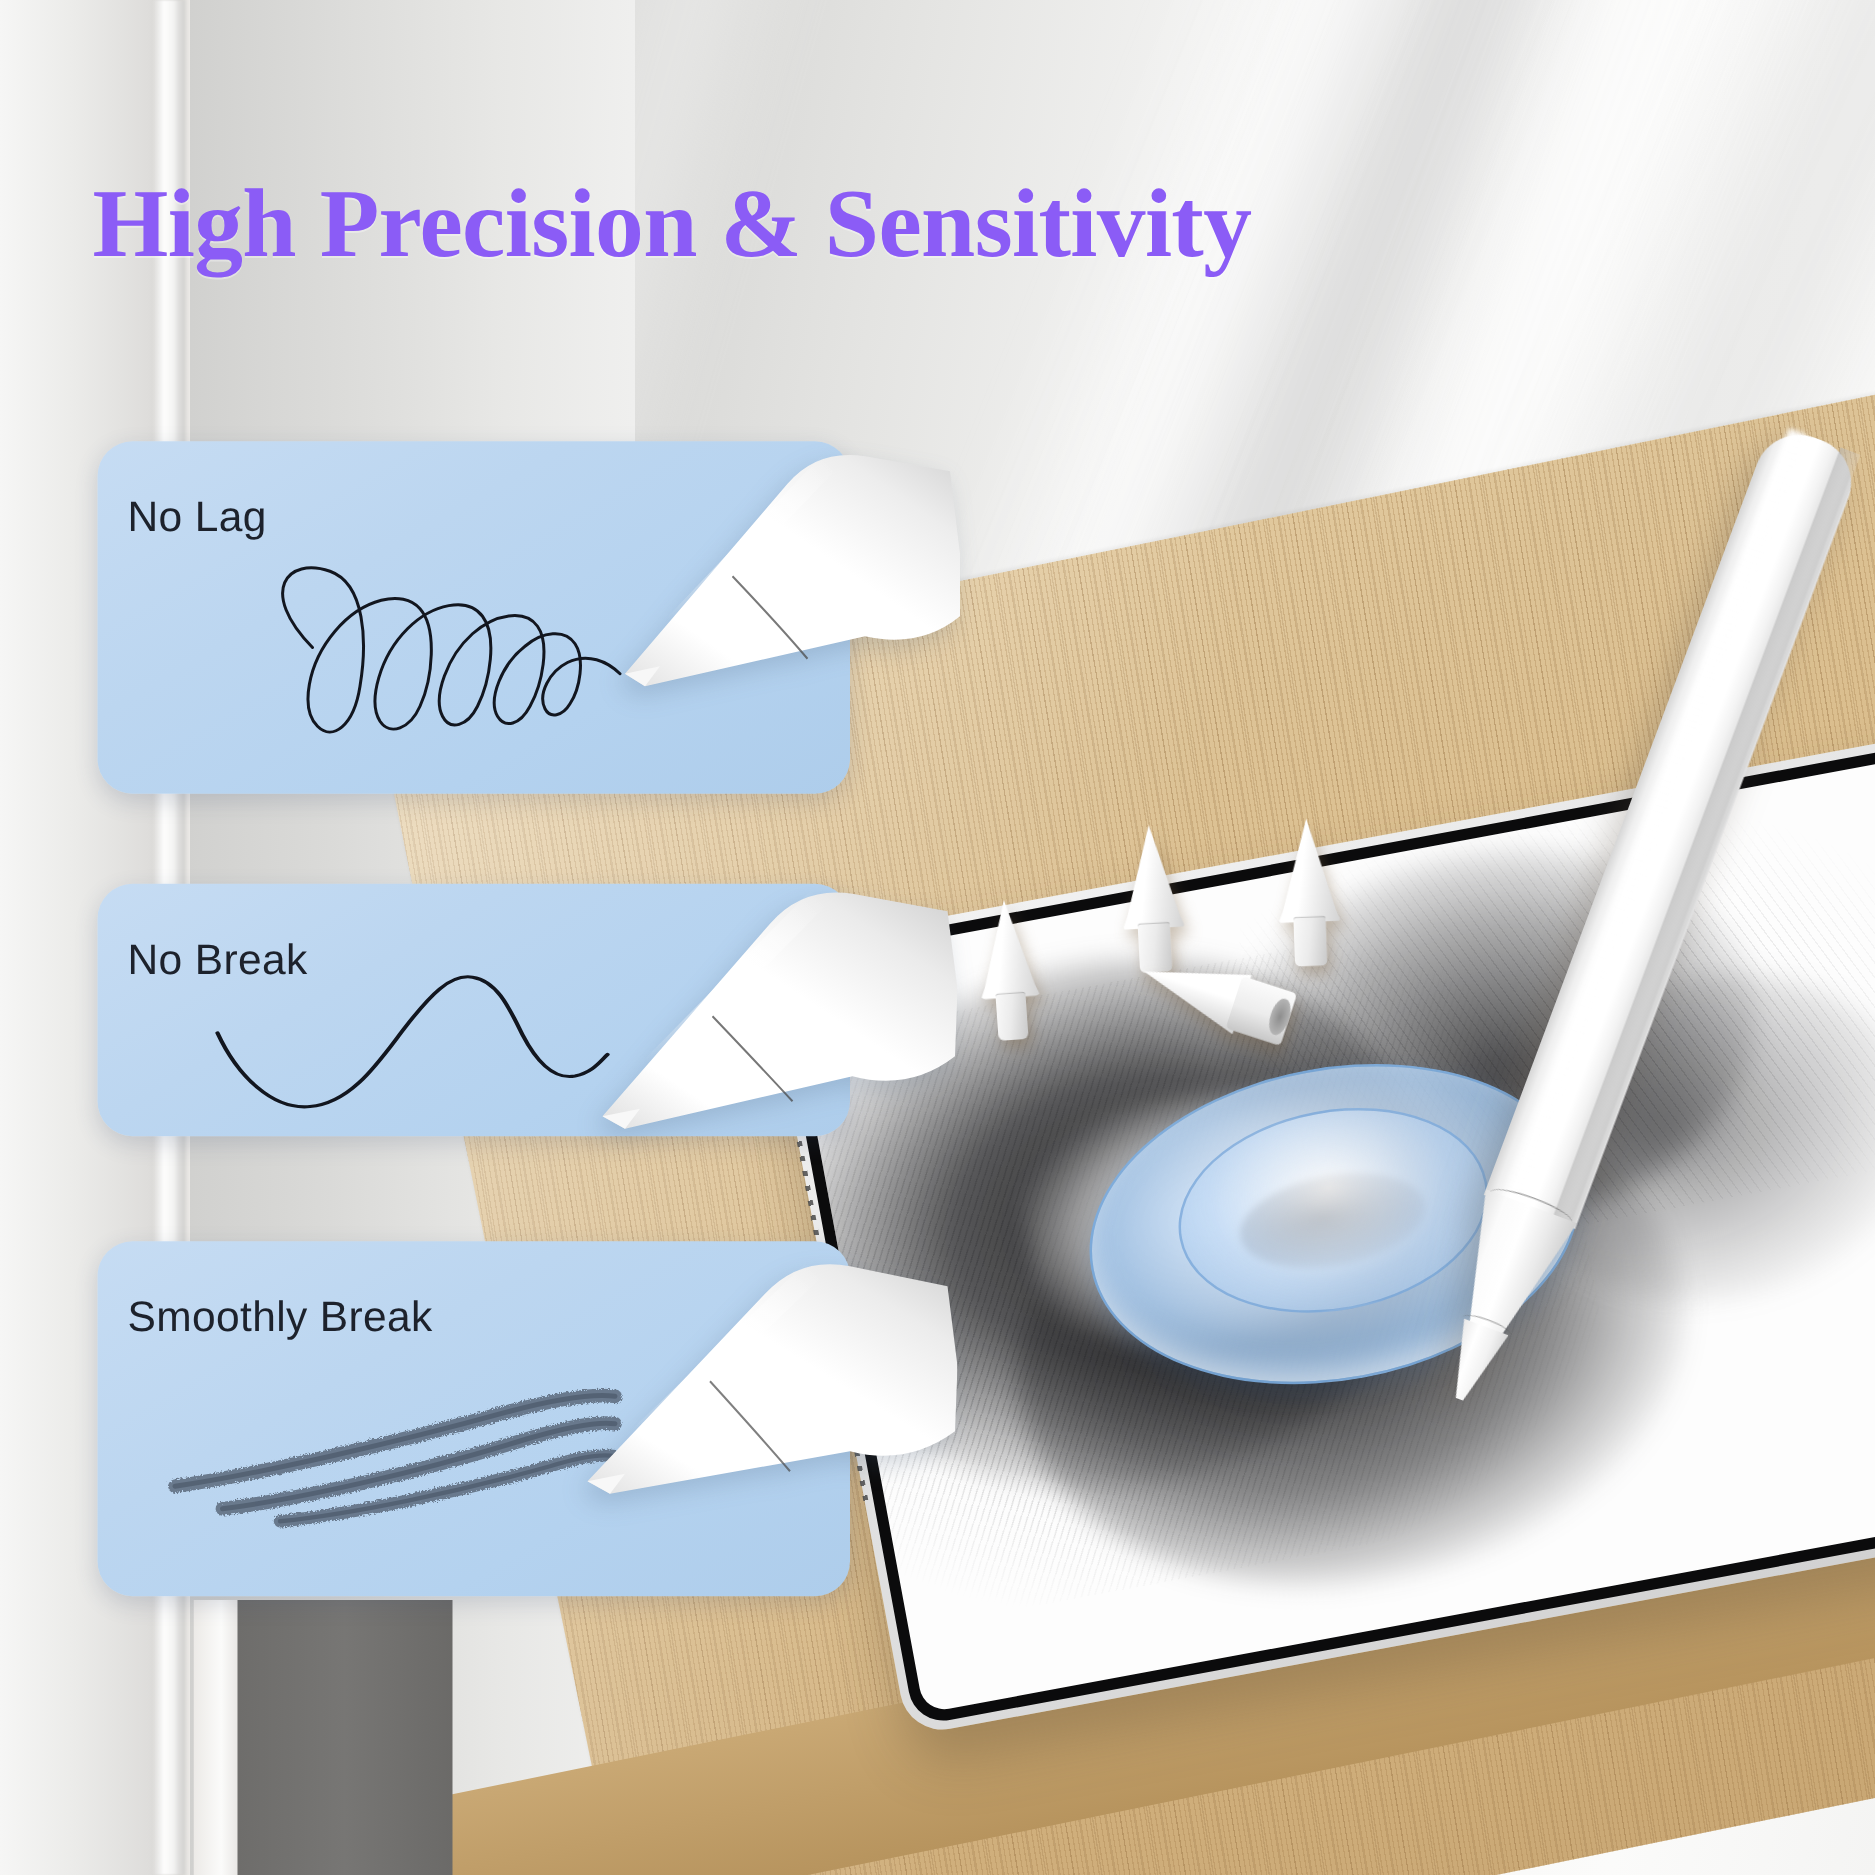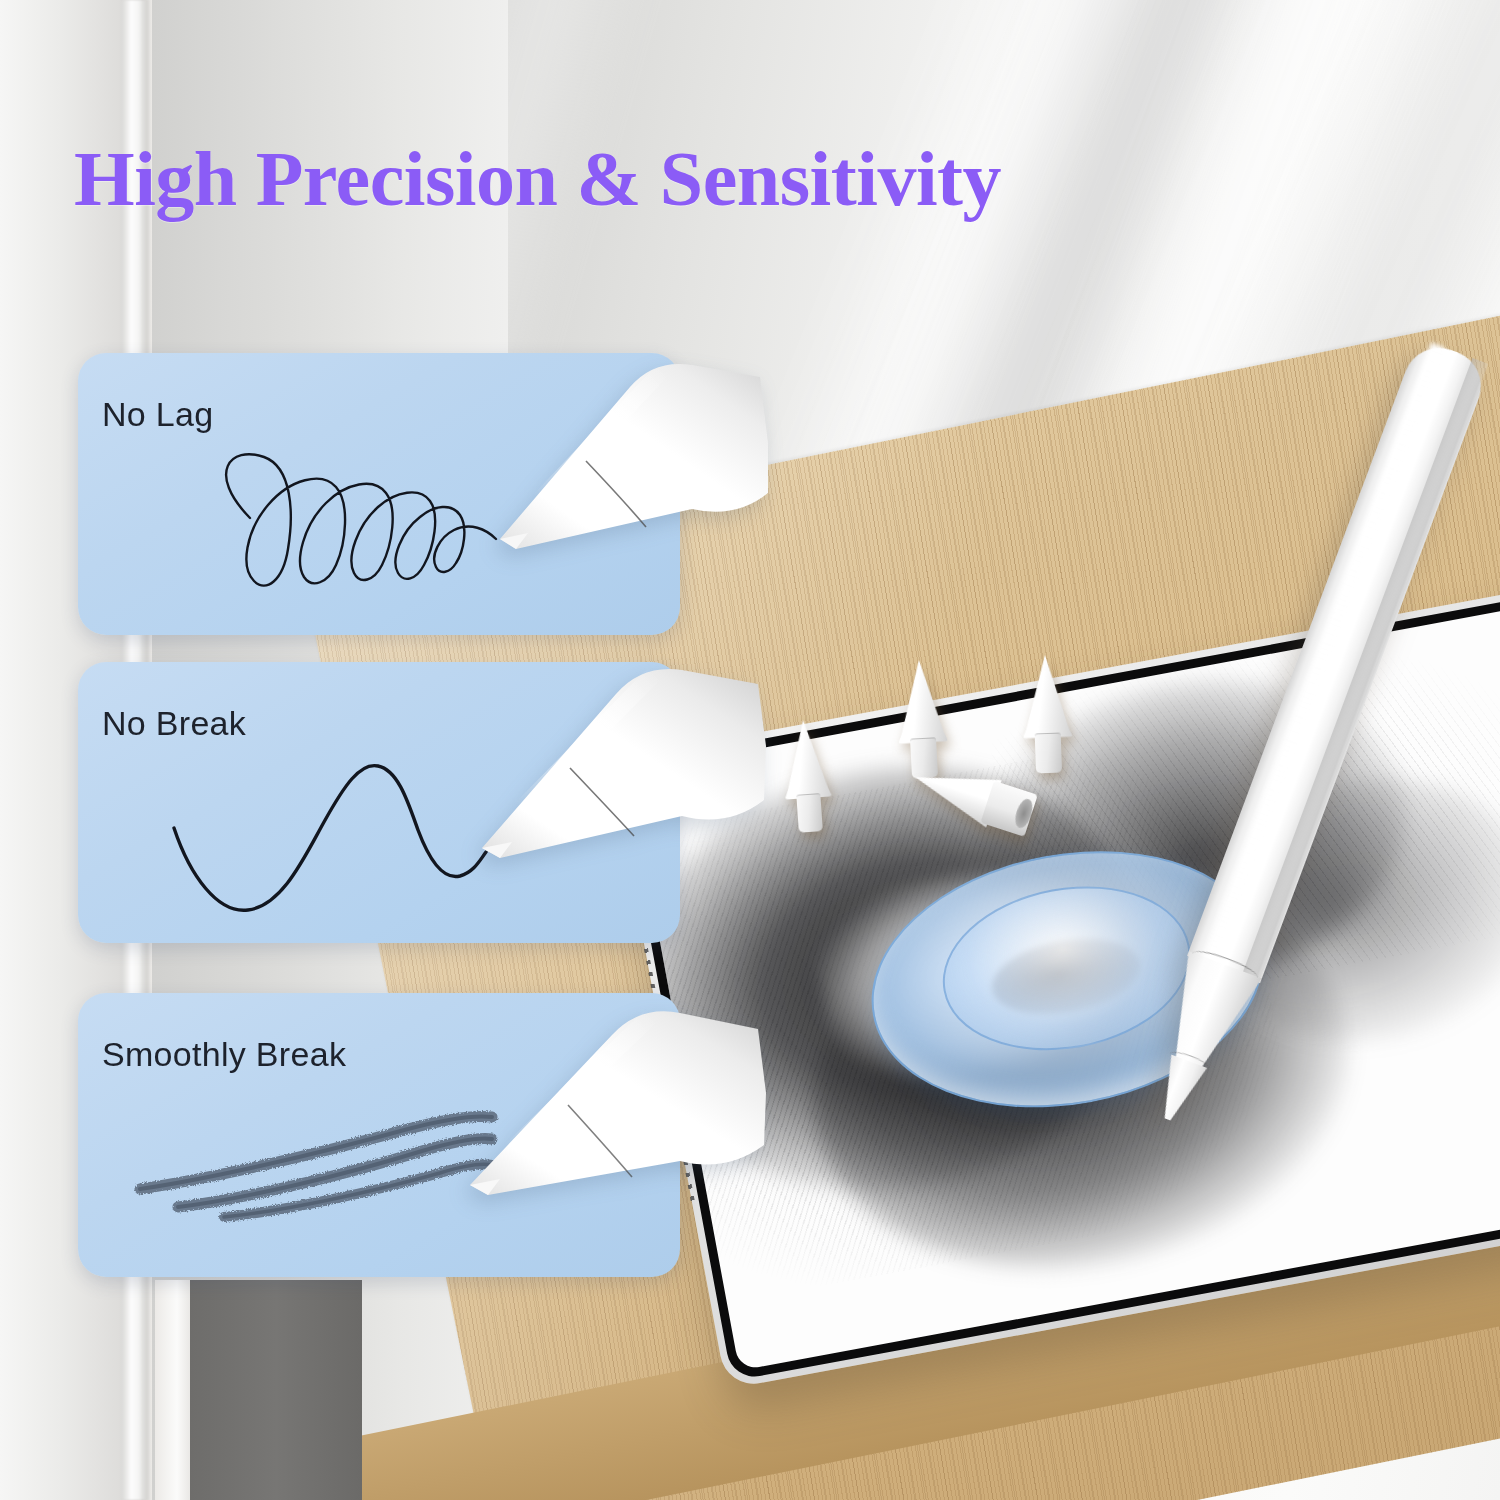--- a/index.html
+++ b/index.html
@@ -277,21 +277,21 @@
   
   .card {
     position: absolute;
     width: 602px;
     border-radius: 28px;
     background: linear-gradient(150deg, #c6dcf3 0%, #bcd6f0 35%, #b4d2ef 70%, #aecdeb 100%);
     box-shadow: 0 6px 18px rgba(60,80,110,.18);
     overflow: visible;
   }
   .card-1 { left: 78px; top: 353px; height: 282px; }
-  .card-2 { left: 78px; top: 662px; height: 281px; }
+  .card-2 { left: 78px; top: 707px; height: 202px; }
   .card-3 { left: 78px; top: 993px; height: 284px; }
 
   .card-clip {
     position: absolute; inset: 0;
     border-radius: 28px;
     overflow: hidden;
   }
 
   .card-label {
     position: absolute;

